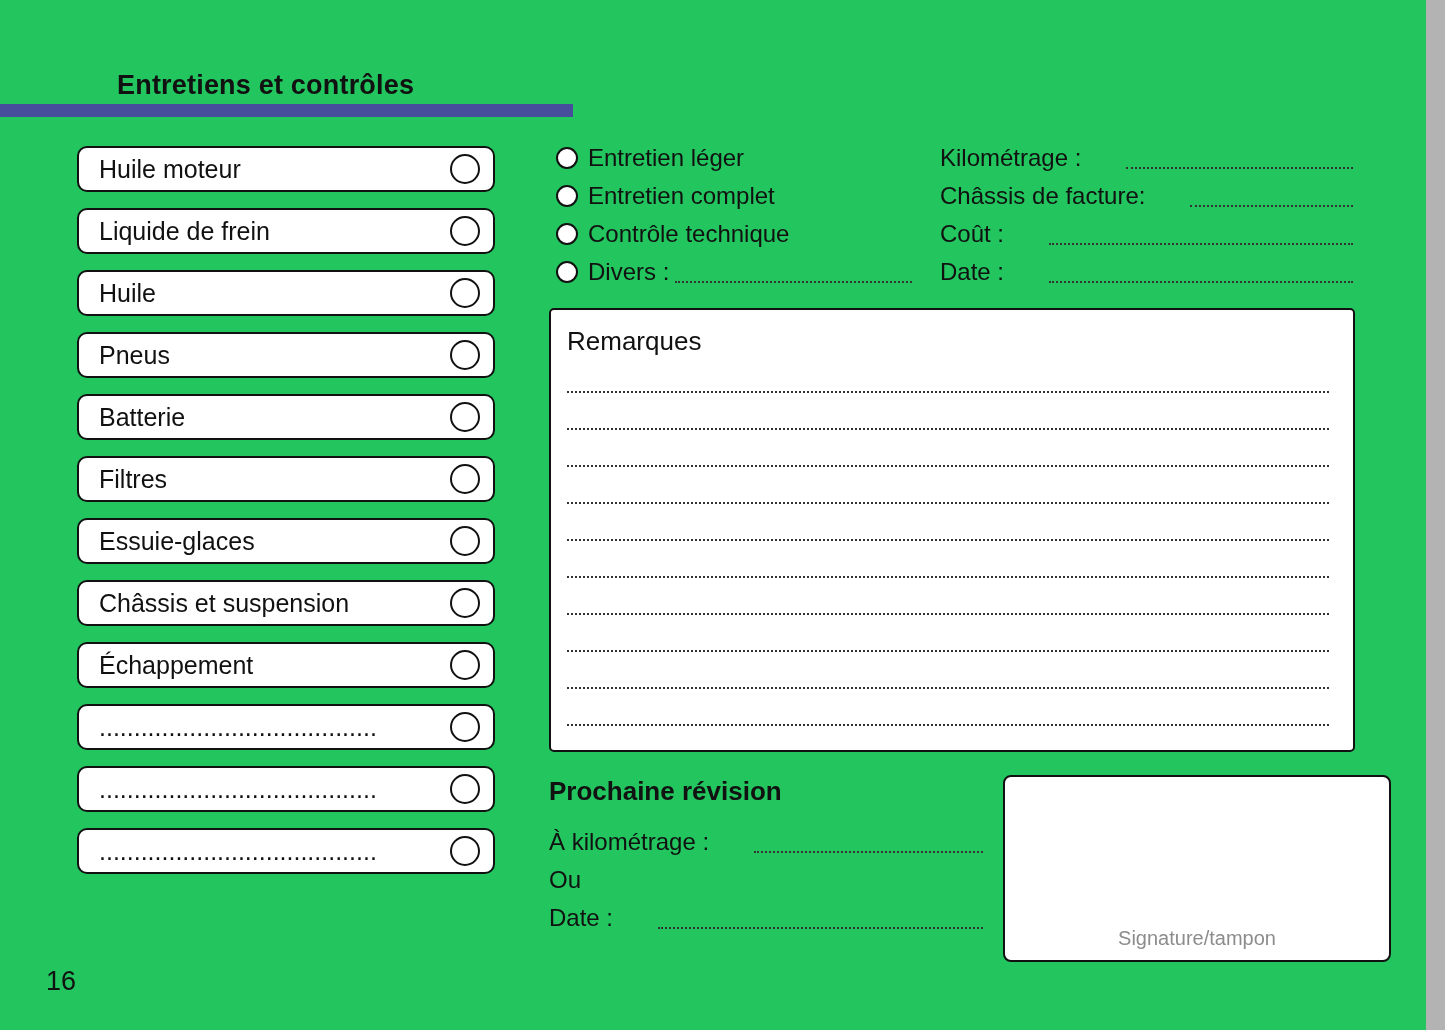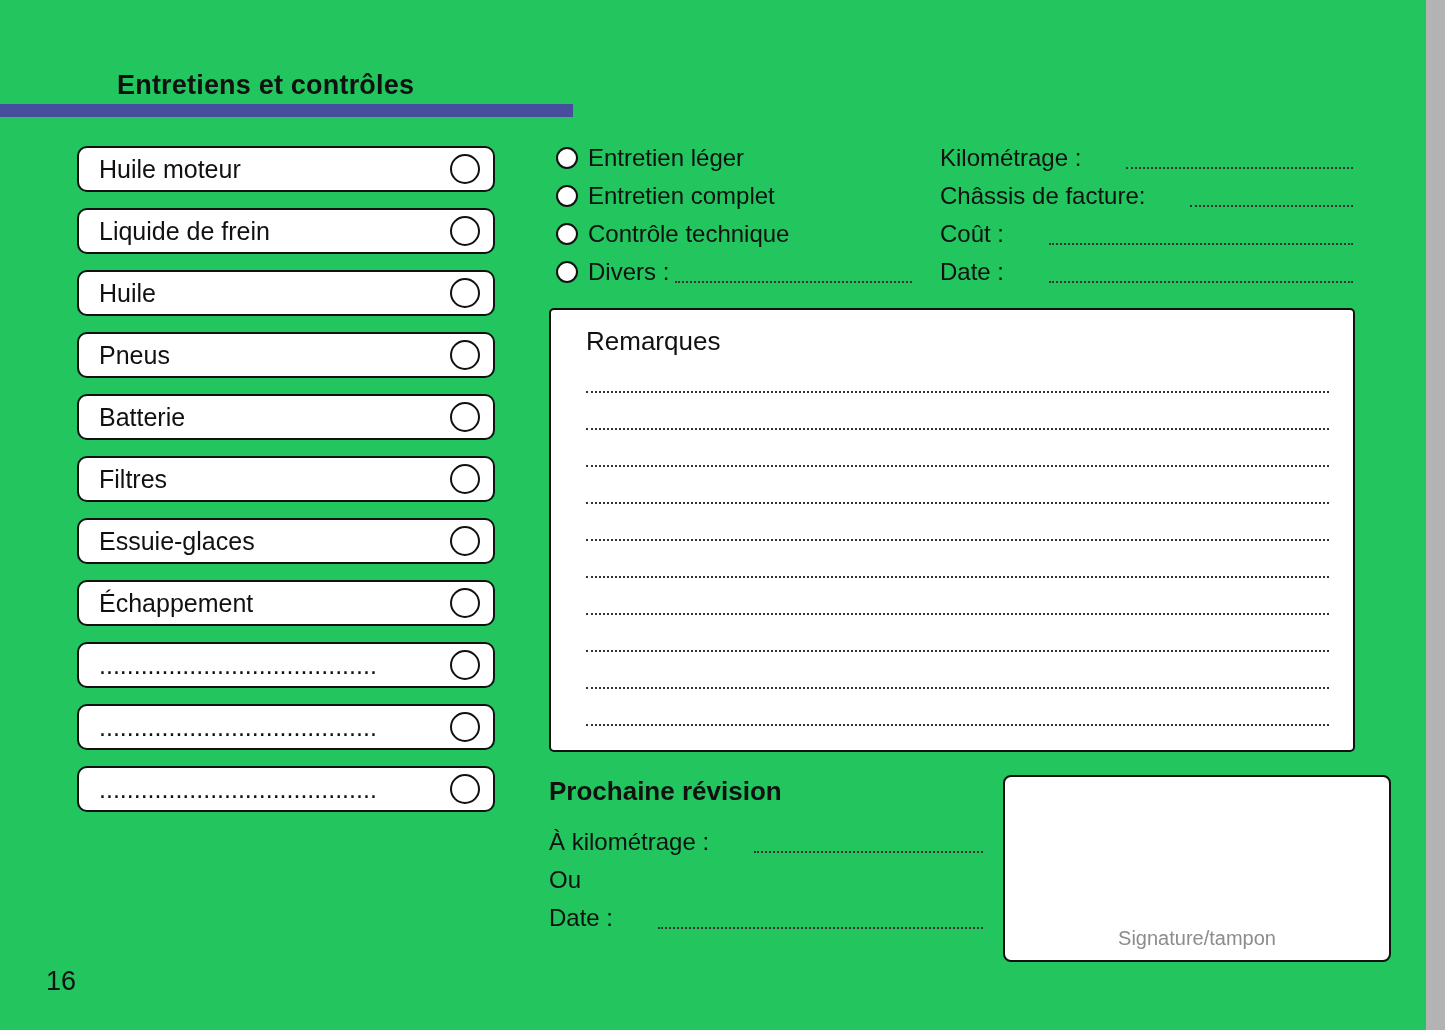--- a/index.html
+++ b/index.html
@@ -89,21 +89,21 @@
     align-self: flex-end;
     margin: 0 2px 8px 6px;
     min-width: 30px;
   }
   
   .remarks-box {
     position: absolute; left: 549px; top: 308px;
     width: 806px; height: 444px;
     border: 2.5px solid var(--ink);
     border-radius: 5px;
-    padding: 16px 24px 0 35px;
+    padding: 16px 24px 0 16px;
     background: #fff;
   }
   .remarks-title { font-size: 26px; line-height: 30px; }
   .remark-line {
     height: 37px;
     border-bottom: 2px dotted var(--dot);
   }
   
   .next-service {
     position: absolute; left: 549px; top: 776px; width: 436px;
@@ -164,20 +164,24 @@
     </div>
     <div class="check-item">
       <span class="check-label">Filtres</span>
       <span class="circle"></span>
     </div>
     <div class="check-item">
       <span class="check-label">Essuie-glaces</span>
       <span class="circle"></span>
     </div>
     <div class="check-item">
+      <span class="check-label">Châssis et suspension</span>
+      <span class="circle"></span>
+    </div>
+    <div class="check-item">
       <span class="check-label">Échappement</span>
       <span class="circle"></span>
     </div>
     <div class="check-item">
       <span class="check-label">........................................</span>
       <span class="circle"></span>
     </div>
     <div class="check-item">
       <span class="check-label">........................................</span>
       <span class="circle"></span>

